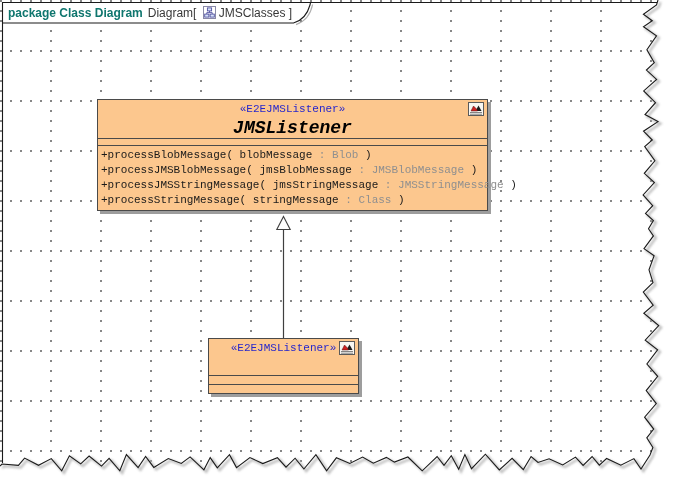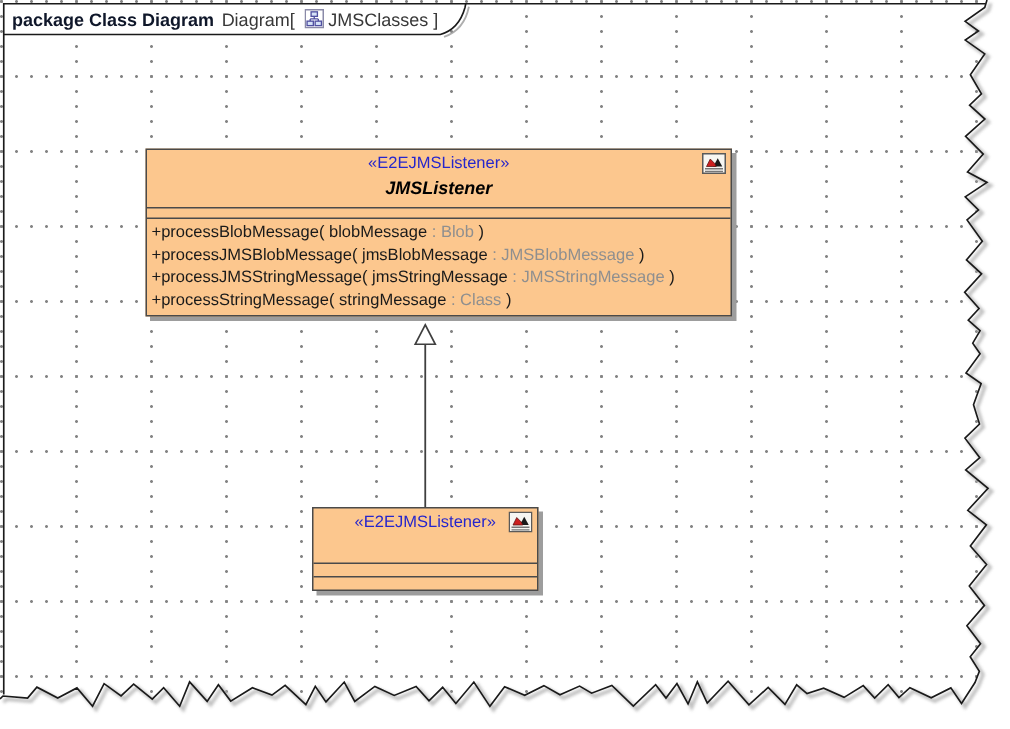--- a/index.html
+++ b/index.html
@@ -18,31 +18,32 @@
   }
   
   #frame-svg{position:absolute;inset:0;pointer-events:none;}
   
   #tab{position:absolute;left:2px;top:2px;width:314px;height:24px;}
   #tab .tab-shape{position:absolute;inset:0;}
   #tab .tab-text{
     position:absolute;left:6px;top:0;height:21px;display:flex;align-items:center;
     font-size:12px;color:#333333;white-space:pre;
   }
-  #tab .kw{font-weight:bold;color:#0f172a;margin-right:5px;}
+  #tab .kw{font-weight:bold;color:#0f766e;margin-right:5px;}
   #tab .ctx{color:#383838;}
   #tab .dg-icon{display:inline-block;width:13px;height:13px;margin:0 3px 0 3px;}
   
   .cls{
     position:absolute;background:#FCC78E;border:1px solid #4a4a4a;
     box-shadow:3px 3px 0 #9d9d9d;
+    font-family:Liberation Mono, monospace;
   }
   .comp-name{position:relative;}
   .stereotype{display:block;text-align:center;font-size:11px;color:#2626CC;padding-top:3px;}
-  .cls-name{display:block;text-align:center;font-size:12px;font-weight:bold;color:#000;padding-top:3px;}
+  .cls-name{display:block;text-align:center;font-size:18px;font-weight:bold;color:#000;padding-top:3px;}
   .cls-name.abstract{font-style:italic;}
   .comp-attr{border-top:1px solid #4a4a4a;}
   .comp-ops{border-top:1px solid #4a4a4a;padding:2px 0 0 3px;}
   .op{font-size:11px;line-height:15px;color:#1a1a1a;white-space:pre;}
   .op .ty{color:#8f8f8f;}
   #class-jmslistener{left:97px;top:99px;width:389px;height:110px;}
   #class-jmslistener .comp-name{height:38px;}
   #class-jmslistener .comp-attr{height:6px;}
   #class-jmsmessagelistener{left:208px;top:338px;width:149px;height:54px;}
   #class-jmsmessagelistener .comp-name{height:36px;}

